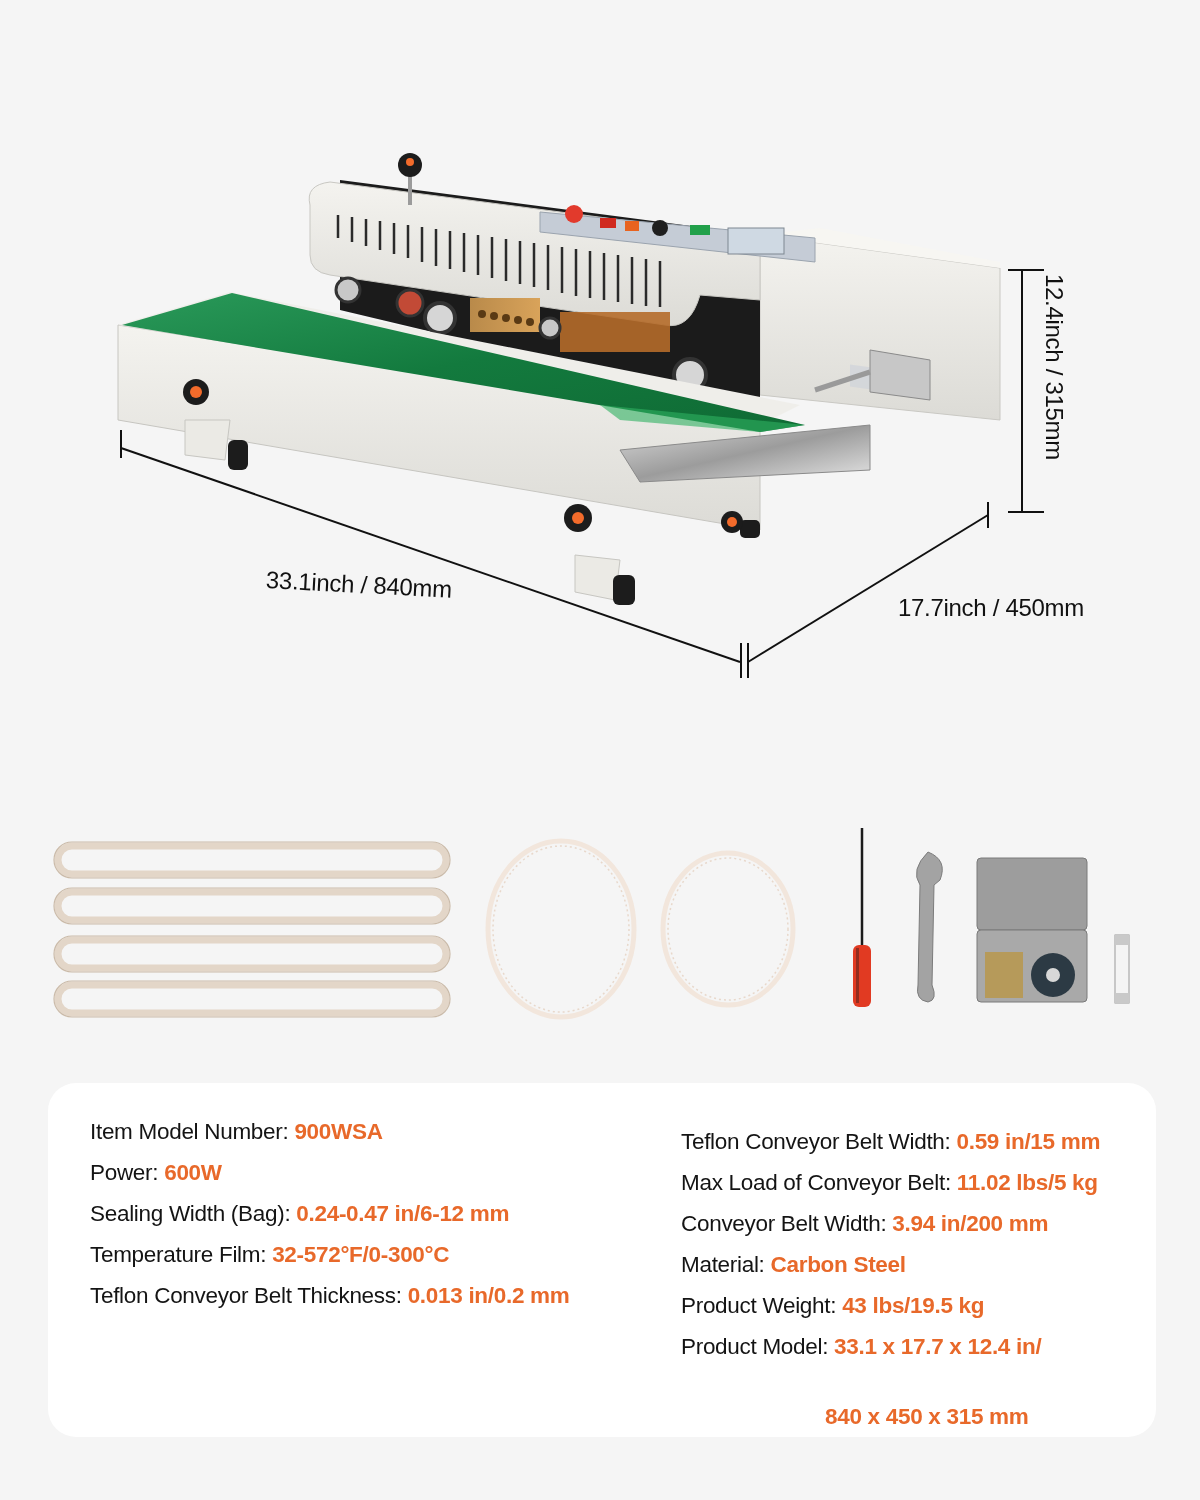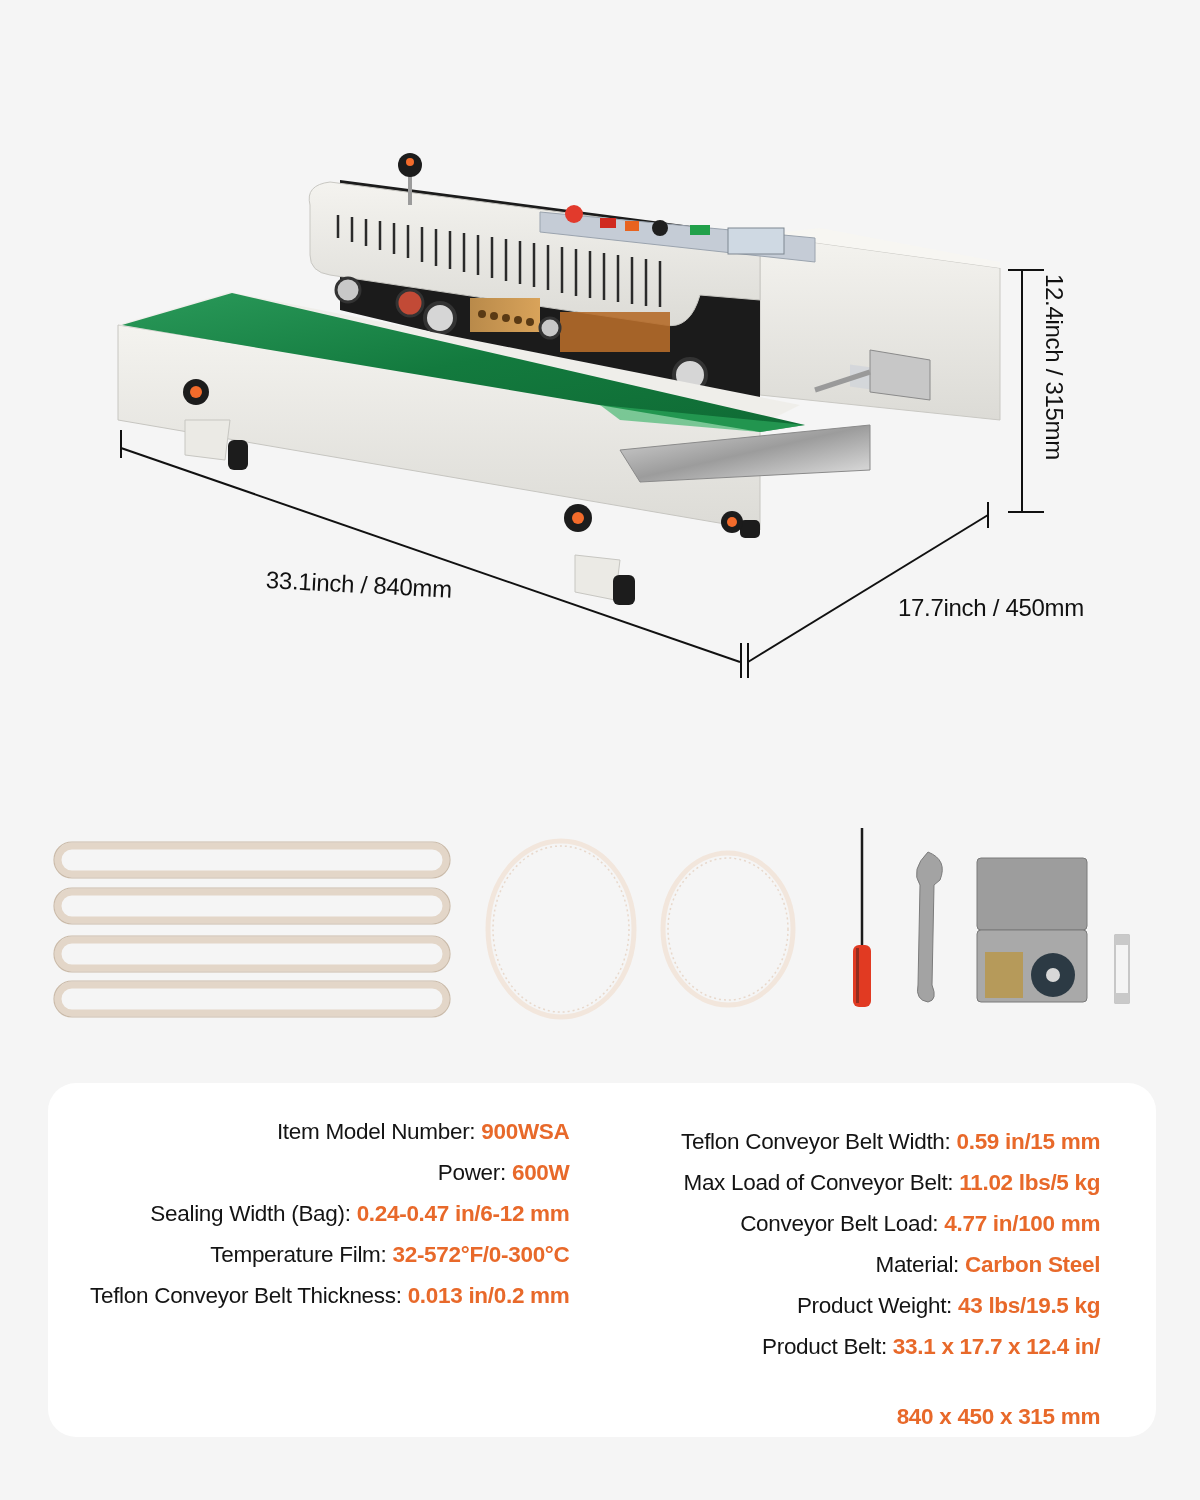--- a/index.html
+++ b/index.html
@@ -13,21 +13,21 @@
     .machine-area { left: 0; top: 0; width: 1200px; height: 720px; }
     .dim-label { font-size: 24px; letter-spacing: -0.3px; color: #111; white-space: nowrap; }
     .dim-length { left: 266px; top: 566px; transform: rotate(3deg); transform-origin: left center; }
     .dim-depth { left: 862px; top: 594px; margin-left: 36px; }
     .dim-height { left: 1036px; top: 274px; transform: rotate(90deg); transform-origin: left top; left: 1068px; }
     .accessories { left: 0; top: 820px; width: 1200px; height: 200px; }
     .spec-card {
       left: 48px; top: 1083px; width: 1108px; height: 354px;
       background: #ffffff; border-radius: 28px;
     }
-    .spec-col { position: absolute; top: 28px; text-align: right; }
+    .spec-col { position: absolute; top: 28px; }
     .spec-col.left { left: 42px; }
     .spec-col.right { left: 633px; top: 38px; }
     .spec-row { font-size: 22.5px; height: 41px; line-height: 41px; white-space: nowrap; letter-spacing: -0.3px; }
     .spec-label { color: #141414; }
     .spec-value { color: #e8692a; font-weight: bold; }
     .spec-cont { padding-left: 144px; margin-top: 29px; }
   </style>
 </head>
 <body>
 
@@ -216,19 +216,19 @@
     <div class="spec-row"><span class="spec-label">Item Model Number: </span><span class="spec-value">900WSA</span></div>
     <div class="spec-row"><span class="spec-label">Power: </span><span class="spec-value">600W</span></div>
     <div class="spec-row"><span class="spec-label">Sealing Width (Bag): </span><span class="spec-value">0.24-0.47 in/6-12 mm</span></div>
     <div class="spec-row"><span class="spec-label">Temperature Film: </span><span class="spec-value">32-572°F/0-300°C</span></div>
     <div class="spec-row"><span class="spec-label">Teflon Conveyor Belt Thickness: </span><span class="spec-value">0.013 in/0.2 mm</span></div>
   </div>
 
   <div class="spec-col right">
     <div class="spec-row"><span class="spec-label">Teflon Conveyor Belt Width: </span><span class="spec-value">0.59 in/15 mm</span></div>
     <div class="spec-row"><span class="spec-label">Max Load of Conveyor Belt: </span><span class="spec-value">11.02 lbs/5 kg</span></div>
-    <div class="spec-row"><span class="spec-label">Conveyor Belt Load: </span><span class="spec-value">4.77 in/100 mm</span></div>
+    <div class="spec-row"><span class="spec-label">Conveyor Belt Width: </span><span class="spec-value">3.94 in/200 mm</span></div>
     <div class="spec-row"><span class="spec-label">Material: </span><span class="spec-value">Carbon Steel</span></div>
     <div class="spec-row"><span class="spec-label">Product Weight: </span><span class="spec-value">43 lbs/19.5 kg</span></div>
-    <div class="spec-row"><span class="spec-label">Product Belt: </span><span class="spec-value">33.1 x 17.7 x 12.4 in/</span></div>
+    <div class="spec-row"><span class="spec-label">Product Model: </span><span class="spec-value">33.1 x 17.7 x 12.4 in/</span></div>
     <div class="spec-row spec-cont"><span class="spec-value">840 x 450 x 315 mm</span></div>
   </div>
 </div>
 
 </body></html>

